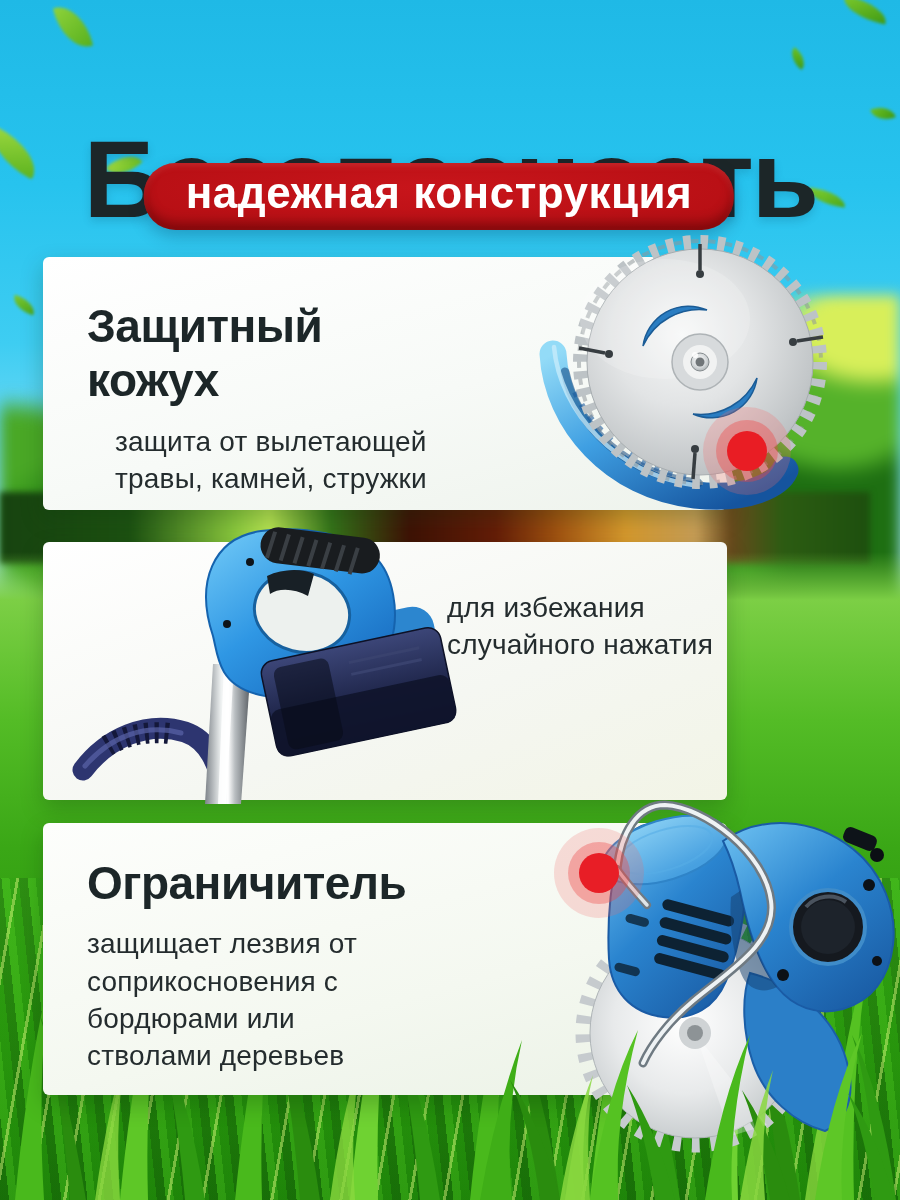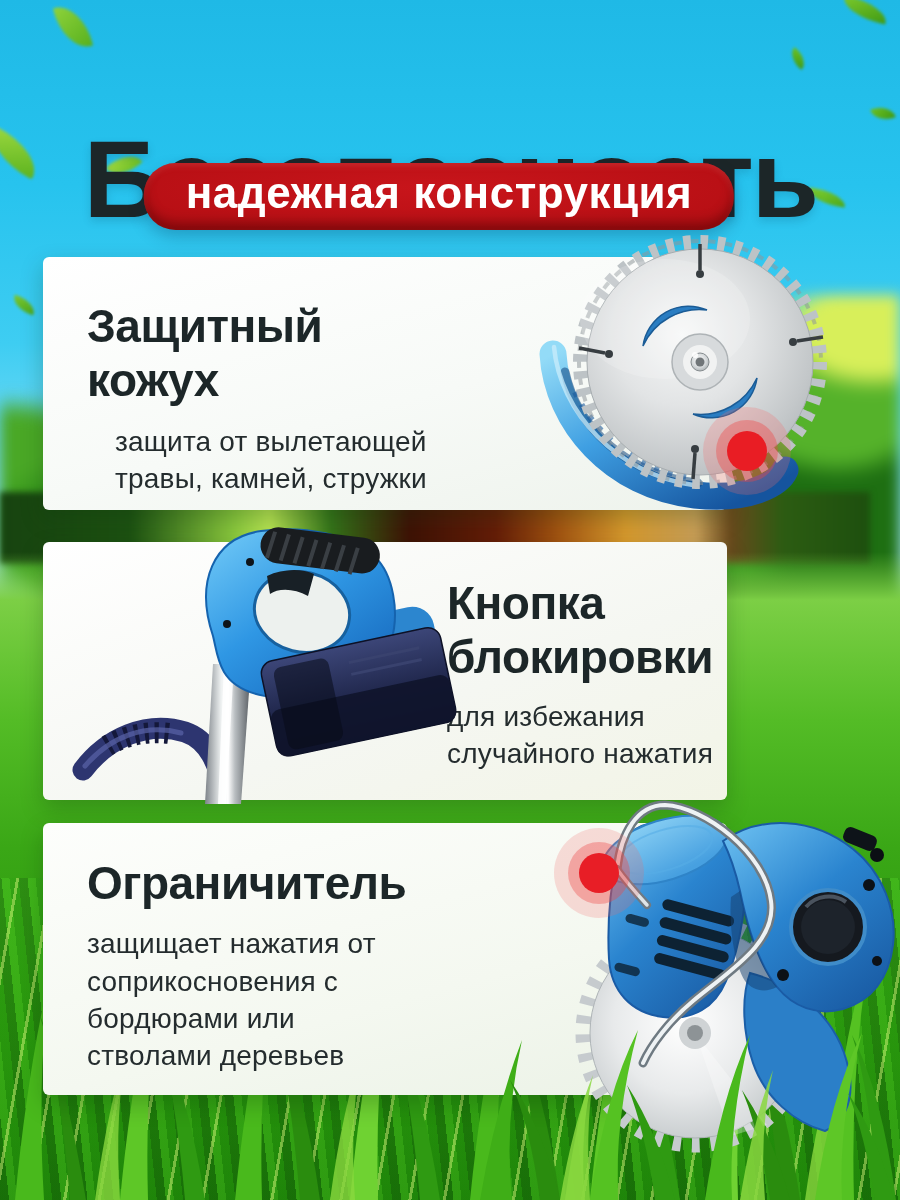--- a/index.html
+++ b/index.html
@@ -125,29 +125,28 @@
 
   <section class="card card1">
     <div class="ctext ctext-1">
       <h2>Защитный кожух</h2>
       <p>защита от вылетающей травы, камней, стружки</p>
     </div>
   </section>
 
   <section class="card card2">
     <div class="ctext ctext-2">
-      <h2>Кнопка блокировки</h2>
       <p>для избежания случайного нажатия</p>
     </div>
   </section>
 
   <section class="card card3">
     <div class="ctext ctext-3">
       <h2>Ограничитель</h2>
-      <p>защищает нажатия от соприкосновения с бордюрами или стволами деревьев</p>
+      <p>защищает лезвия от соприкосновения с бордюрами или стволами деревьев</p>
     </div>
   </section>
 
   <div class="fig fig-blade">
     <svg viewBox="0 0 345 290" aria-hidden="true">
       <defs>
         <radialGradient id="gMetal" cx="42%" cy="38%" r="78%">
           <stop offset="0" stop-color="#f7f8f8"></stop>
             <stop offset=".4" stop-color="#e2e4e5"></stop>
           <stop offset=".75" stop-color="#c3c7c9"></stop>

